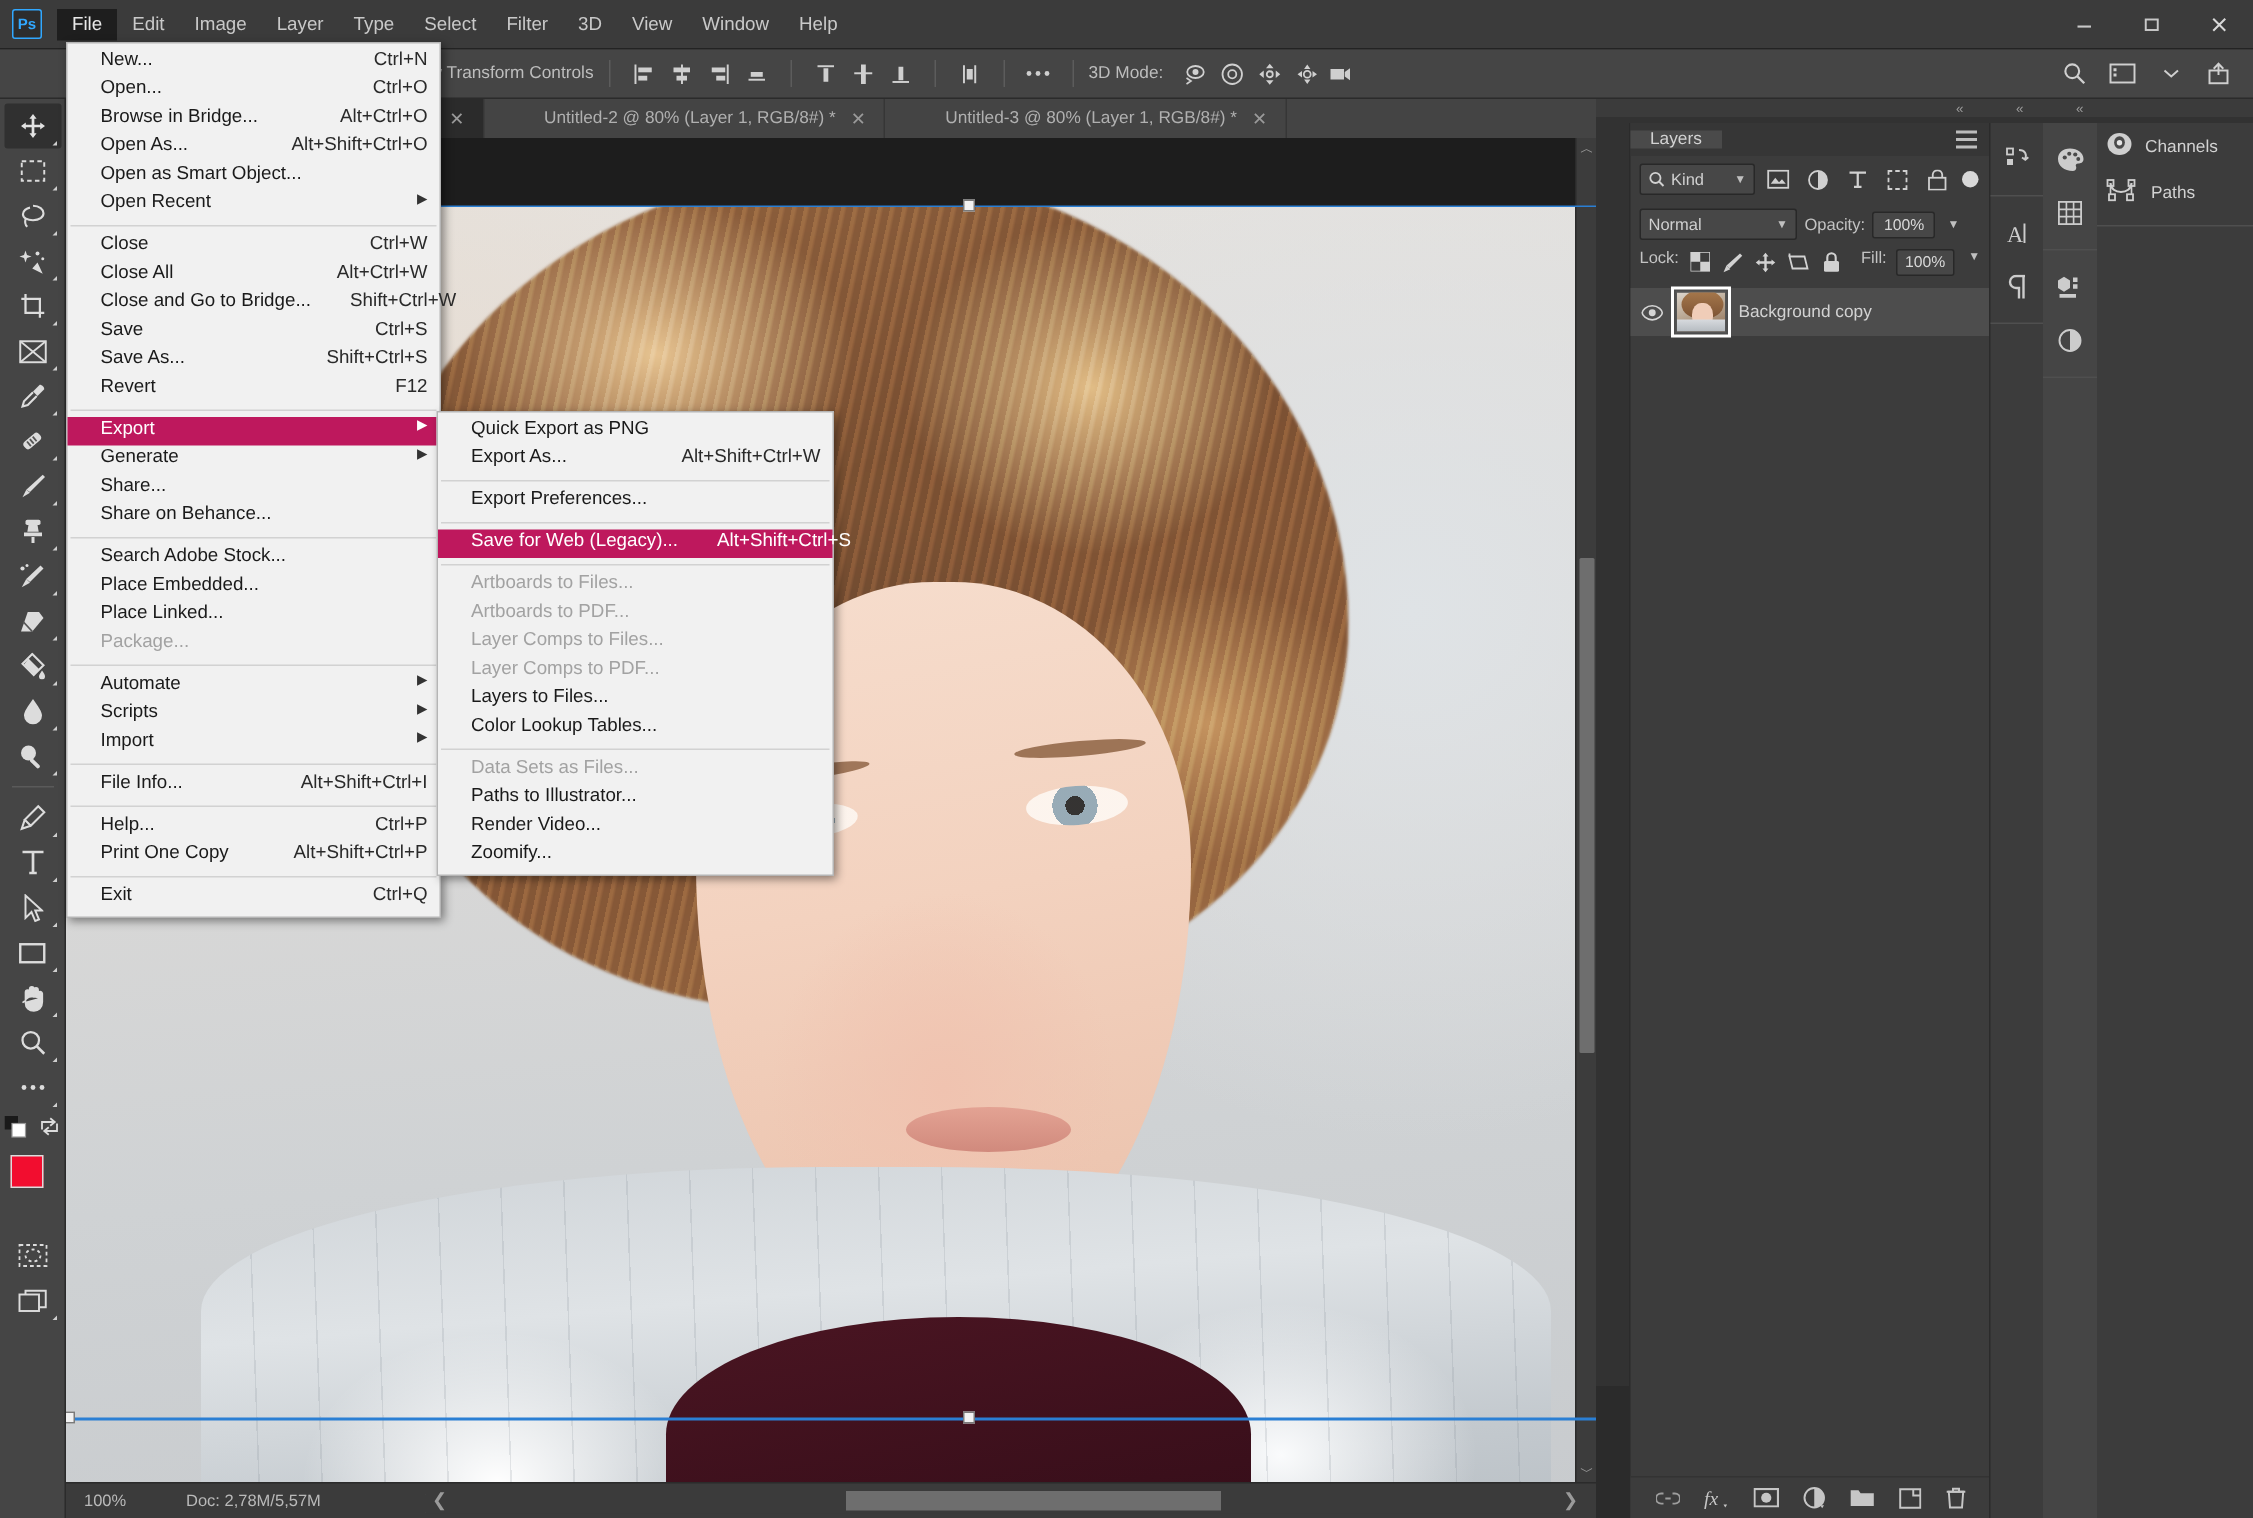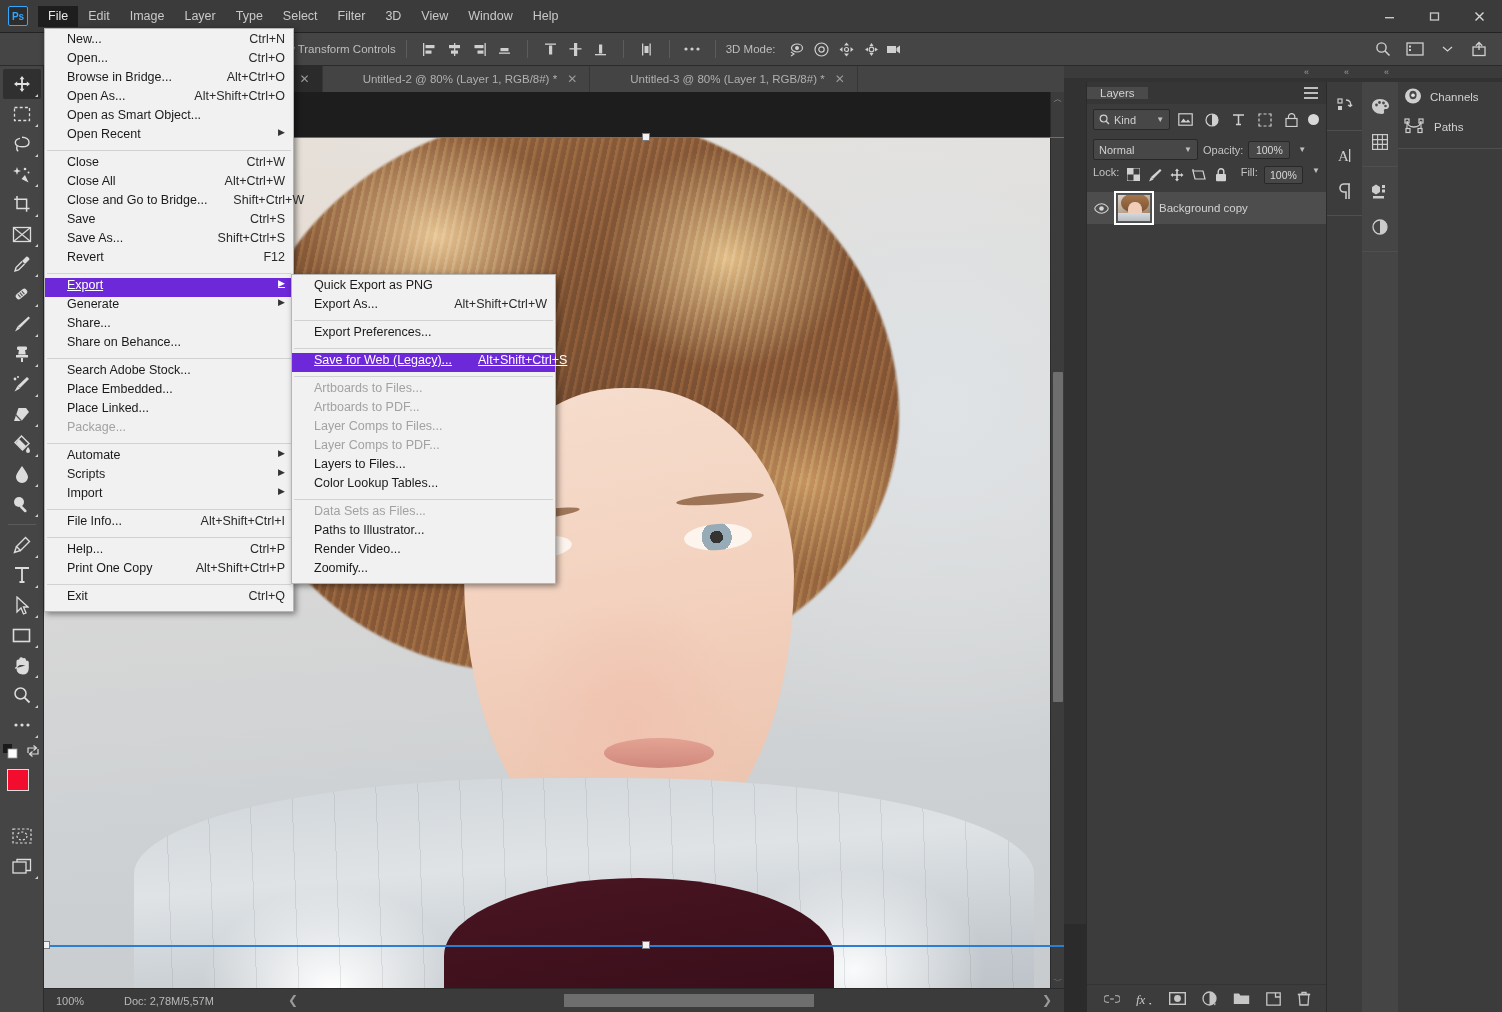--- a/index.html
+++ b/index.html
@@ -279,21 +279,21 @@
   
   .menu-panel{
     position:absolute; background:#f1f1f1;
     border:1px solid #b5b5b5; box-shadow:2px 2px 6px rgba(0,0,0,.45);
     z-index:500; padding:3px 0; font-size:12.5px; color:#1a1a1a;
   }
   .m-row{ display:flex; align-items:flex-start; height:19px; padding:0 8px 0 22px; white-space:nowrap; }
   .m-row .lbl{ flex:1; }
   .m-row .acc{ color:#2a2a2a; padding-left:26px; }
   .m-row .sub{ width:10px; text-align:right; font-size:9px; color:#333; }
-  .m-row.hl{ background:#6d28d9; color:#ffffff;text-decoration:underline; }
+  .m-row.hl{ background:#be185d; color:#ffffff; }
   .m-row.hl .acc{ color:#ffffff; }
   .m-row.hl .sub{ color:#ffffff; }
   .m-row.dis{ color:#a2a2a2; }
   .m-sep{ height:1px; background:#d2d2d2; margin:4px 2px; }
 
   #fileMenu{ left:44px; top:28px; width:250px; }
   #exportMenu{ left:291px; top:274px; width:265px; }
 </style>
 </head>
 <body>

